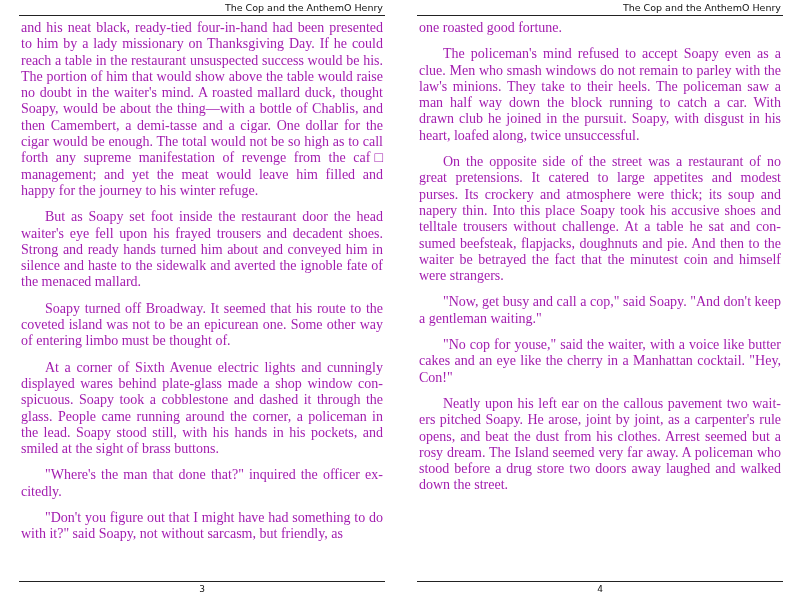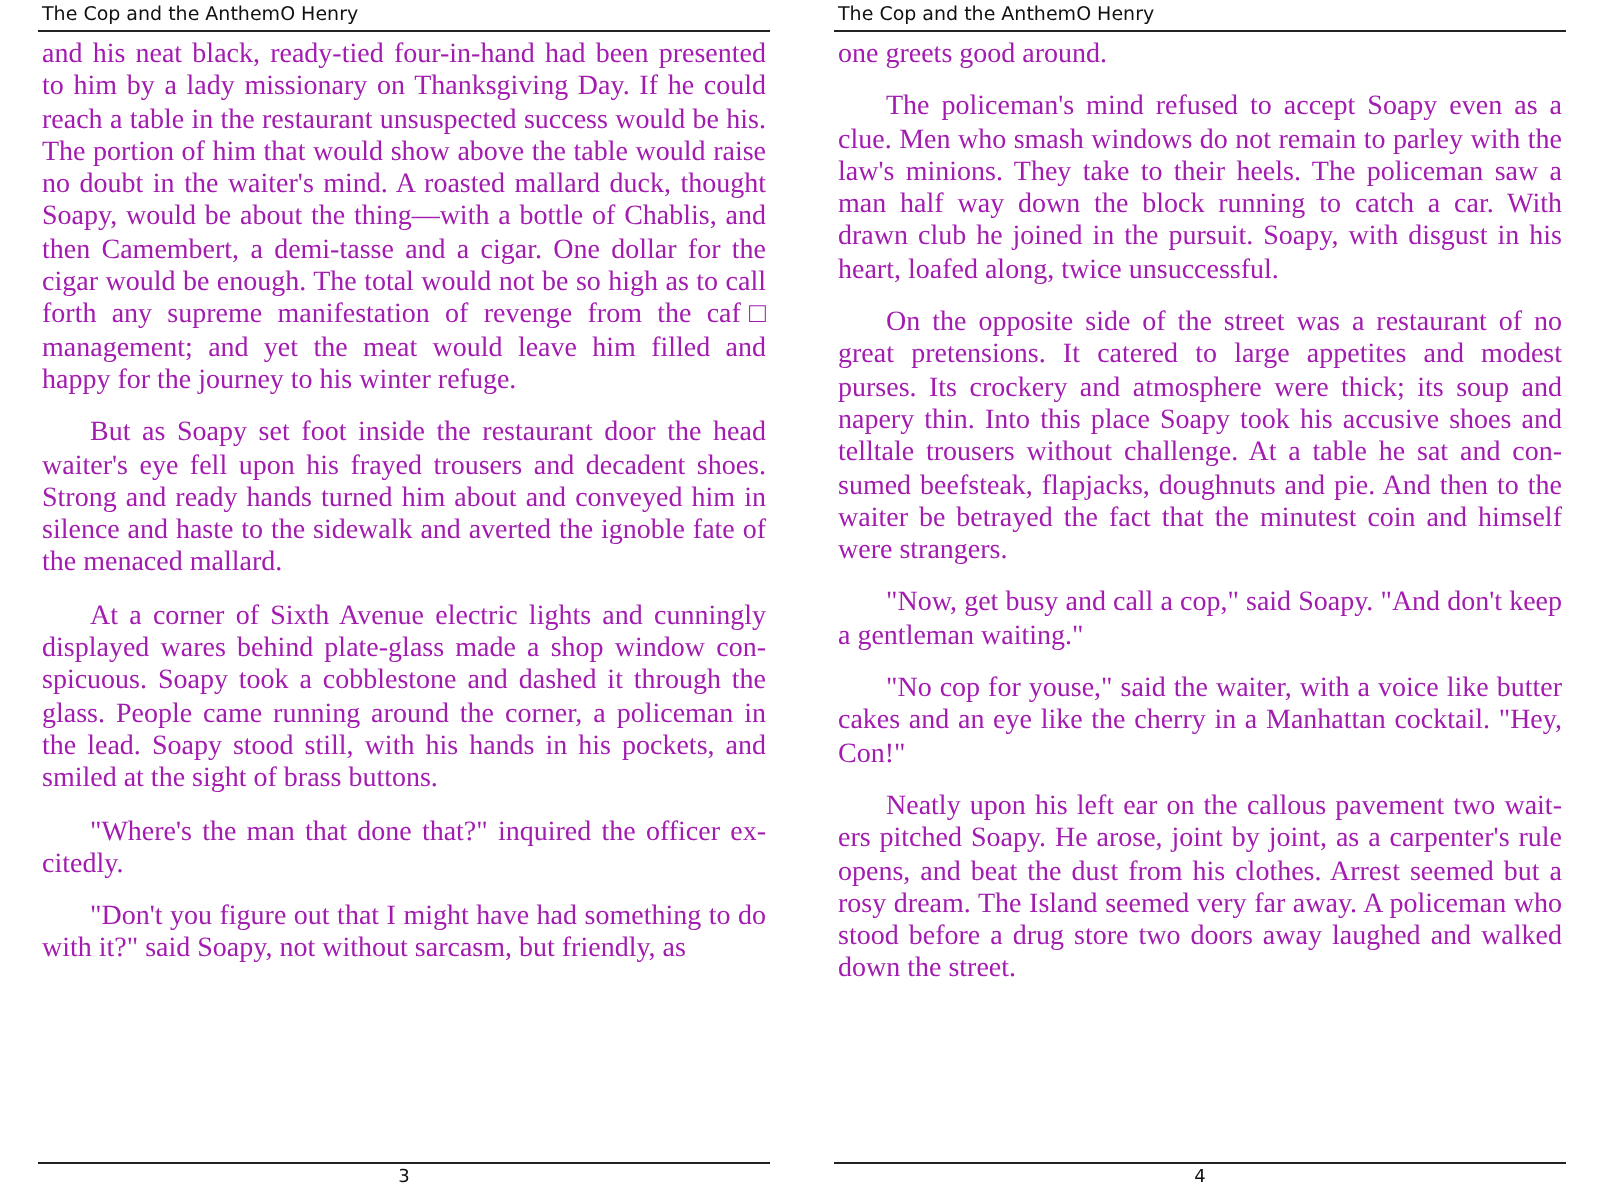--- a/index.html
+++ b/index.html
@@ -9,21 +9,21 @@
   }
   .page {
     position: absolute; top: 0; height: 600px; width: 366px;
   }
   .page.left { left: 19px; }
   .page.right { left: 417px; }
   .running-head {
     position: absolute; top: 2px; left: 0; right: 0; height: 13px;
     border-bottom: 1px solid #222;
     font-family: "DejaVu Sans", sans-serif; font-size: 9.5px; line-height: 12px;
-    display: flex; justify-content: flex-start; padding: 0 2px;
+    display: flex; justify-content: flex-end; padding: 0 2px;
     color: #111;
   }
   .body-text {
     position: absolute; top: 20px; left: 2px; right: 2px; bottom: 22px;
     font-family: "Liberation Serif", serif; font-size: 14px; line-height: 16.3px;
     text-align: justify; color: #a21caf;
     hyphens: manual;
   }
   .body-text p { margin: 0 0 10px 0; text-indent: 24px; }
   .body-text p.cont { text-indent: 0; }
@@ -40,35 +40,36 @@
 <body>
 
 <div class="page left">
   <div class="running-head">
     <span>The Cop and the Anthem</span>
     <span>O Henry</span>
   </div>
   <div class="body-text">
     <p class="cont">and his neat black, ready-tied four-in-hand had been presented to him by a lady missionary on Thanksgiving Day. If he could reach a table in the restaurant unsuspected success would be his. The portion of him that would show above the table would raise no doubt in the waiter's mind. A roasted mallard duck, thought Soapy, would be about the thing—with a bottle of Chablis, and then Camembert, a demi-tasse and a cigar. One dollar for the cigar would be enough. The total would not be so high as to call forth any supreme manifestation of re­venge from the caf□ management; and yet the meat would leave him filled and happy for the journey to his winter ref­uge.</p>
     <p>But as Soapy set foot inside the restaurant door the head waiter's eye fell upon his frayed trousers and decadent shoes. Strong and ready hands turned him about and conveyed him in silence and haste to the sidewalk and averted the ignoble fate of the menaced mallard.</p>
+    <p>Soapy turned off Broadway. It seemed that his route to the coveted island was not to be an epicurean one. Some other way of entering limbo must be thought of.</p>
     <p>At a corner of Sixth Avenue electric lights and cunningly displayed wares behind plate-glass made a shop window con­spicuous. Soapy took a cobblestone and dashed it through the glass. People came running around the corner, a policeman in the lead. Soapy stood still, with his hands in his pockets, and smiled at the sight of brass buttons.</p>
     <p>"Where's the man that done that?" inquired the officer ex­citedly.</p>
     <p>"Don't you figure out that I might have had something to do with it?" said Soapy, not without sarcasm, but friendly, as</p>
   </div>
   <div class="footer-rule"></div>
   <div class="folio">3</div>
 </div>
 
 <div class="page right">
   <div class="running-head">
     <span>The Cop and the Anthem</span>
     <span>O Henry</span>
   </div>
   <div class="body-text">
-    <p class="cont">one greets good around.</p>
+    <p class="cont">one roasted good fortune.</p>
     <p>The policeman's mind refused to accept Soapy even as a clue. Men who smash windows do not remain to parley with the law's minions. They take to their heels. The policeman saw a man half way down the block running to catch a car. With drawn club he joined in the pursuit. Soapy, with disgust in his heart, loafed along, twice unsuccessful.</p>
     <p>On the opposite side of the street was a restaurant of no great pretensions. It catered to large appetites and modest purses. Its crockery and atmosphere were thick; its soup and napery thin. Into this place Soapy took his accusive shoes and telltale trousers without challenge. At a table he sat and con­sumed beefsteak, flapjacks, doughnuts and pie. And then to the waiter be betrayed the fact that the minutest coin and him­self were strangers.</p>
     <p>"Now, get busy and call a cop," said Soapy. "And don't keep a gentleman waiting."</p>
     <p>"No cop for youse," said the waiter, with a voice like butter cakes and an eye like the cherry in a Manhattan cocktail. "Hey, Con!"</p>
     <p>Neatly upon his left ear on the callous pavement two wait­ers pitched Soapy. He arose, joint by joint, as a carpenter's rule opens, and beat the dust from his clothes. Arrest seemed but a rosy dream. The Island seemed very far away. A police­man who stood before a drug store two doors away laughed and walked down the street.</p>
   </div>
   <div class="footer-rule"></div>
   <div class="folio">4</div>
 </div>
 

